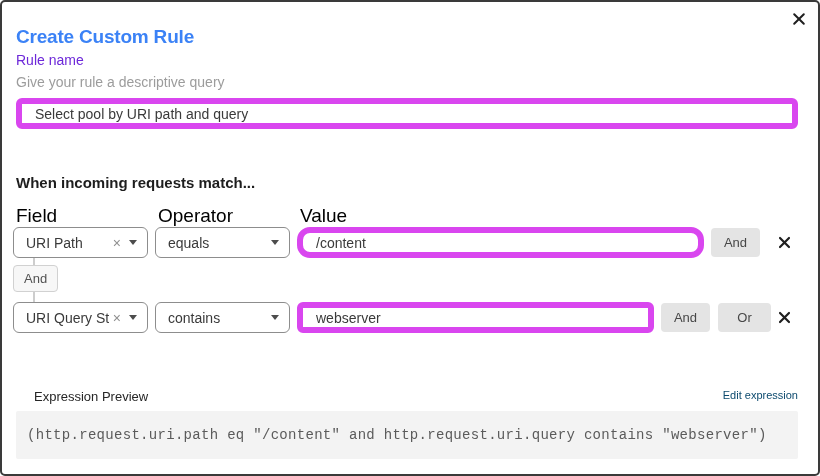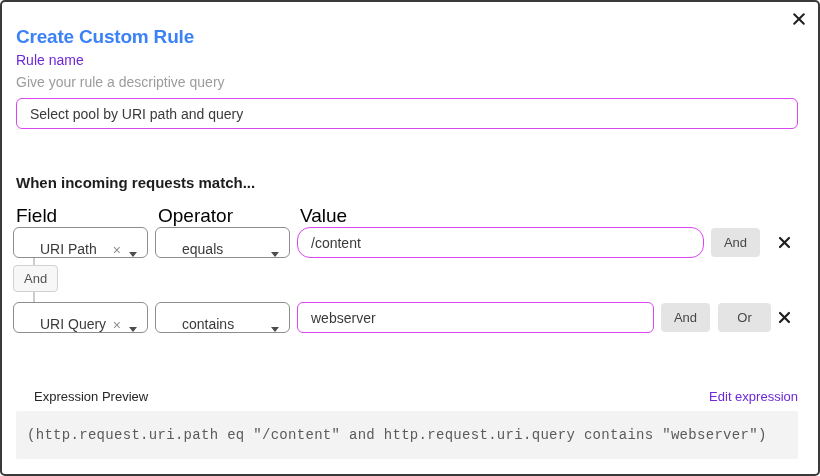--- a/index.html
+++ b/index.html
@@ -8,45 +8,45 @@
     position:relative; width:820px; height:476px;
     border:2px solid #3a3a3a; border-radius:5px; background:#fff;
     font-family:"Liberation Sans","DejaVu Sans",sans-serif; overflow:hidden;
   }
   .abs { position:absolute; }
   .title { left:14px; top:24px; font-size:19px; font-weight:700; color:#3b82f6; letter-spacing:-0.2px; }
   .close-btn { top:7px; right:9px; width:20px; height:20px; display:flex; align-items:center; justify-content:center; cursor:pointer; background:none; border:none; padding:0; }
   .field-label { font-size:14px; color:#6d28d9; }
   .helper { font-size:14px; color:#9c9c9c; }
   .text-input {
-    height:31px; border:1px solid #d946ef; border-radius:6px; padding:0 13px;
+    height:31px; border:6px solid #d946ef; border-radius:6px; padding:0 13px;
     font-family:"Liberation Sans","DejaVu Sans",sans-serif; font-size:14px; color:#3a3a3a; background:#fff; outline:none;
   }
   .heading { font-size:15px; font-weight:700; color:#1d1d1d; }
   .col-label { font-size:19px; color:#000000; }
   .selectbox {
     height:31px; border:1px solid #8d8d8d; border-radius:6px; background:#fff;
-    display:flex; align-items:flex-end; padding:0 10px 0 26px; font-size:14px; color:#3a3a3a; cursor:pointer;
+    display:flex; align-items:center; padding:0 10px 0 12px; font-size:14px; color:#3a3a3a; cursor:pointer;
   }
   .selectbox .sel-label { flex:1; white-space:nowrap; overflow:hidden; }
   .clear-x { color:#8f8f8f; font-size:14px; margin:0 8px 0 4px; line-height:1; cursor:pointer; }
   .caret { width:0; height:0; border-left:4.5px solid transparent; border-right:4.5px solid transparent; border-top:5.5px solid #4c4c4c; }
   .gray-btn {
     background:#e4e4e4; border:none; border-radius:4px; height:29px;
     font-family:"Liberation Sans","DejaVu Sans",sans-serif; font-size:13px; color:#474747; cursor:pointer;
     display:flex; align-items:center; justify-content:center;
   }
   .remove-btn { width:28px; height:31px; display:flex; align-items:center; justify-content:center; background:none; border:none; padding:0; cursor:pointer; }
   .connector-line { width:2px; background:#cdcdcd; }
   .connector-chip {
     height:27px; padding:0 10px; background:#f7f7f7; border:1px solid #d1d1d1; border-radius:4px;
     display:flex; align-items:center; font-size:13px; color:#525252;
   }
   .expr-label { font-size:13px; color:#262626; }
-  .expr-link { font-size:13px; color:#6d28d9; text-decoration:none; cursor:pointer; }
+  .expr-link { font-size:11px; color:#0c4a6e; text-decoration:none; cursor:pointer; }
   .code-block { width:782px; height:48px; background:#f3f3f3; border-radius:2px; }
   .code-text {
     line-height:48px; padding-left:11px; white-space:nowrap;
     font-family:"Liberation Mono","DejaVu Sans Mono",monospace; font-size:14px; letter-spacing:0.3px; color:#5b5b5b;
   }
 </style>
 </head>
 <body>
 
 <div class="dialog">

